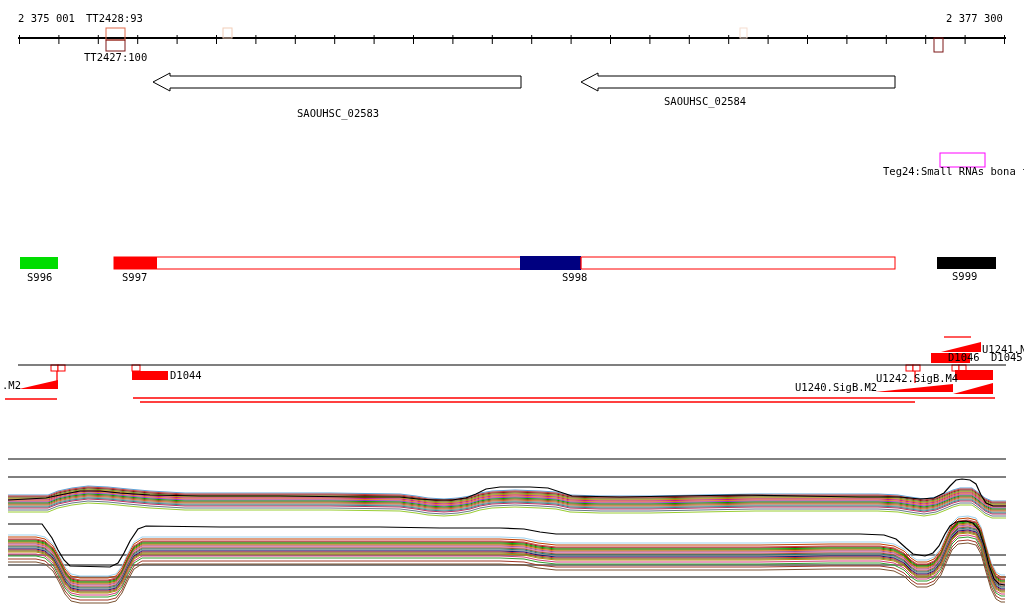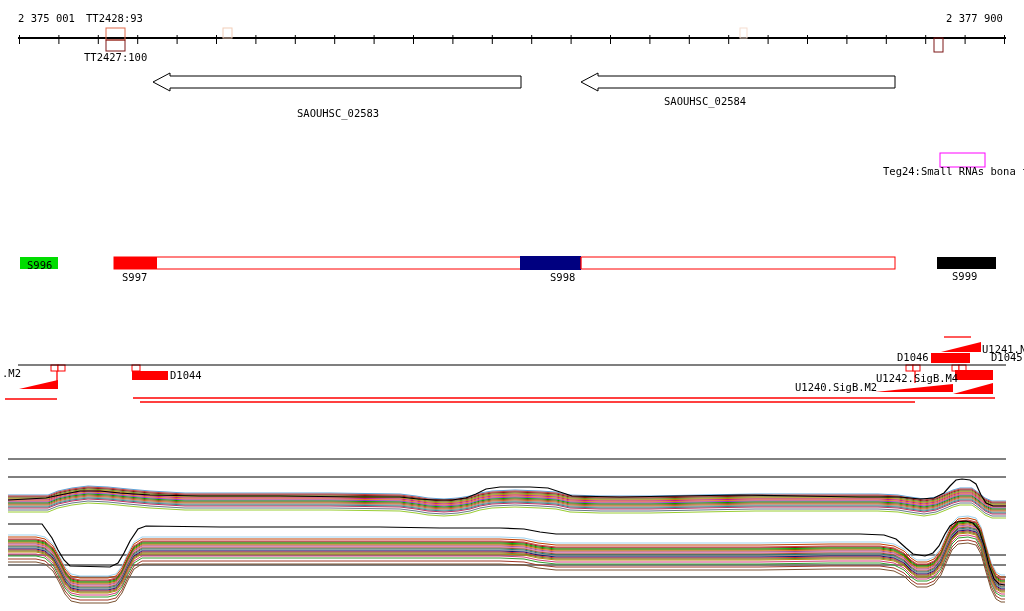--- a/index.html
+++ b/index.html
@@ -115,33 +115,33 @@
       <polyline points="8,554 36,554 45,556 53,563 59,574 65,586 71,593 80,595 108,595 116,593 122,585 128,572 134,561 142,556 200,556 280,556 360,556 430,556 500,556 524,557 538,560 556,562 620,562 690,562 760,562 830,561 880,561 894,563 904,568 911,575 917,579 927,579 934,576 941,567 947,553 952,542 958,536 968,535 976,537 981,546 986,564 991,581 996,591 1001,594 1005,594" fill="none" stroke="#d23c78" stroke-width="1"></polyline>
       <polyline points="8,556 36,556 45,558 53,565 59,576 65,588 71,595 80,597 108,597 116,595 122,587 128,574 134,563 142,558 200,558 280,558 360,558 430,558 500,558 524,559 538,562 556,564 620,564 690,564 760,564 830,563 880,563 894,565 904,570 911,577 917,581 927,581 934,578 941,569 947,555 952,544 958,538 968,537 976,539 981,548 986,566 991,583 996,593 1001,596 1005,596" fill="none" stroke="#30a030" stroke-width="1"></polyline>
       <polyline points="8,559 36,559 45,561 53,568 59,579 65,591 71,598 80,600 108,600 116,598 122,590 128,577 134,566 142,561 200,561 280,561 360,561 430,561 500,561 524,562 538,565 556,567 620,567 690,567 760,567 830,566 880,566 894,568 904,573 911,580 917,584 927,584 934,581 941,572 947,558 952,547 958,541 968,540 976,542 981,551 986,569 991,586 996,596 1001,599 1005,599" fill="none" stroke="#a03828" stroke-width="1"></polyline>
       <polyline points="8,562 36,562 45,564 53,571 59,582 65,594 71,601 80,603 108,603 116,601 122,593 128,580 134,569 142,564 200,564 280,564 360,564 430,564 500,564 524,565 538,568 556,570 620,570 690,570 760,570 830,569 880,569 894,571 904,576 911,583 917,587 927,587 934,584 941,575 947,561 952,550 958,544 968,543 976,545 981,554 986,572 991,589 996,599 1001,602 1005,602" fill="none" stroke="#7a5230" stroke-width="1"></polyline>
       <polyline points="8,500 46,498 60,495 80,491 100,491 120,493 150,495 200,496 280,496 360,497 400,497 418,499 436,500 452,500 466,498 476,494 486,489 500,487 530,487 548,488 560,492 572,496 620,497 680,496 740,495 800,496 860,497 900,497 920,499 934,498 944,493 950,486 956,480 962,479 970,480 976,484 981,495 986,503 993,506 1006,506" fill="none" stroke="#000000" stroke-width="1.2"></polyline>
       <polyline points="8,524 42,524 52,538 58,550 64,560 70,566 110,567 118,563 124,553 130,541 138,529 146,526 220,527 300,527 380,527 440,528 500,528 524,529 540,532 556,534 640,534 720,534 800,534 860,534 884,535 896,539 906,548 913,554 925,556 933,553 939,546 945,534 950,526 956,522 966,521 973,523 979,530 984,545 989,565 994,579 999,584 1005,585" fill="none" stroke="#000000" stroke-width="1.2"></polyline>
     </svg>
 
   <div class="lbl" style="left:18px;top:13px">2 375 001</div>
   <div class="lbl" style="left:86px;top:13px">TT2428:93</div>
-  <div class="lbl" style="left:946px;top:13px">2 377 900</div>
+  <div class="lbl" style="left:946px;top:13px">2 377 300</div>
   <div class="lbl" style="left:84px;top:52px">TT2427:100</div>
 
   <div class="lbl" style="left:297px;top:108px">SAOUHSC_02583</div>
   <div class="lbl" style="left:664px;top:96px">SAOUHSC_02584</div>
 
   <div class="lbl" style="left:883px;top:166px">Teg24:Small RNAs bona fi</div>
 
-  <div class="lbl" style="left:27px;top:260px">S996</div>
+  <div class="lbl" style="left:27px;top:272px">S996</div>
   <div class="lbl" style="left:122px;top:272px">S997</div>
-  <div class="lbl" style="left:550px;top:272px">S998</div>
+  <div class="lbl" style="left:562px;top:272px">S998</div>
   <div class="lbl" style="left:952px;top:271px">S999</div>
 
-  <div class="lbl" style="left:2px;top:368px">.M2</div>
+  <div class="lbl" style="left:2px;top:380px">.M2</div>
   <div class="lbl" style="left:170px;top:370px">D1044</div>
   <div class="lbl" style="left:795px;top:382px">U1240.SigB.M2</div>
   <div class="lbl" style="left:876px;top:373px">U1242.SigB.M4</div>
-  <div class="lbl" style="left:897px;top:352px">D1046</div>
+  <div class="lbl" style="left:948px;top:352px">D1046</div>
   <div class="lbl" style="left:982px;top:344px">U1241.N</div>
   <div class="lbl" style="left:991px;top:352px">D1045</div>
 </div>
 
 </body></html>

